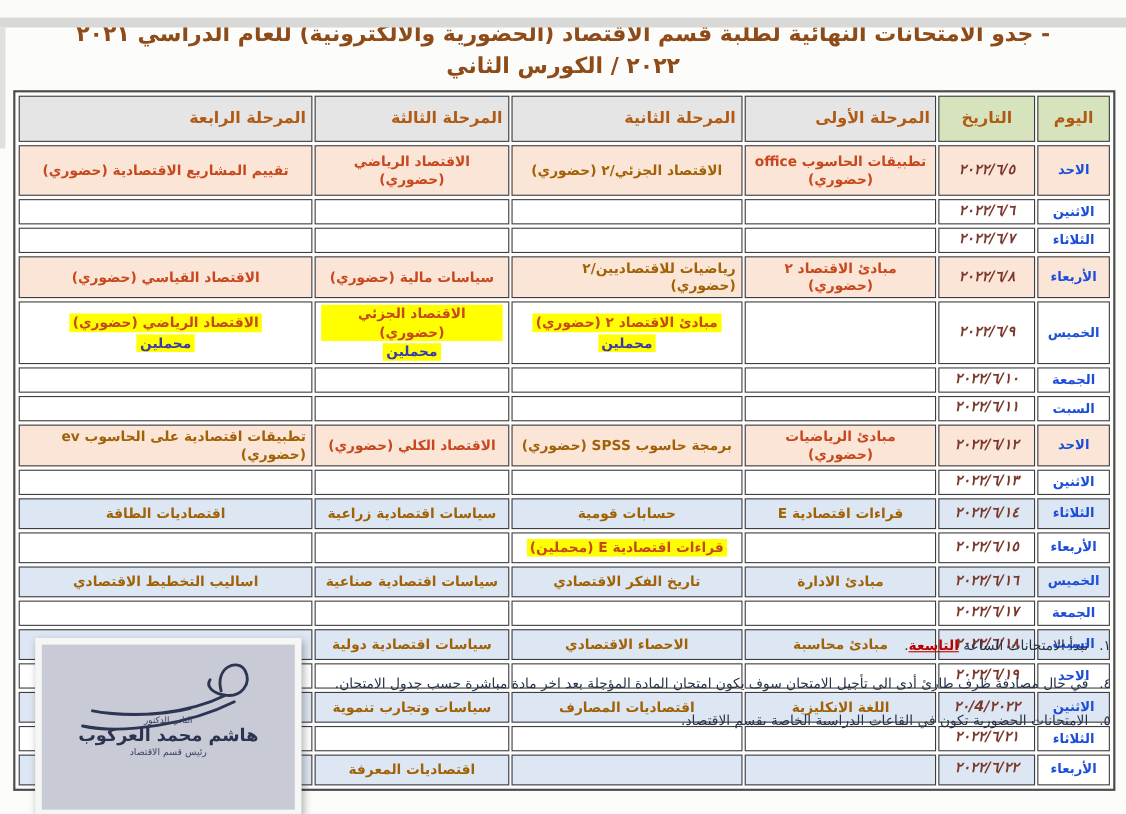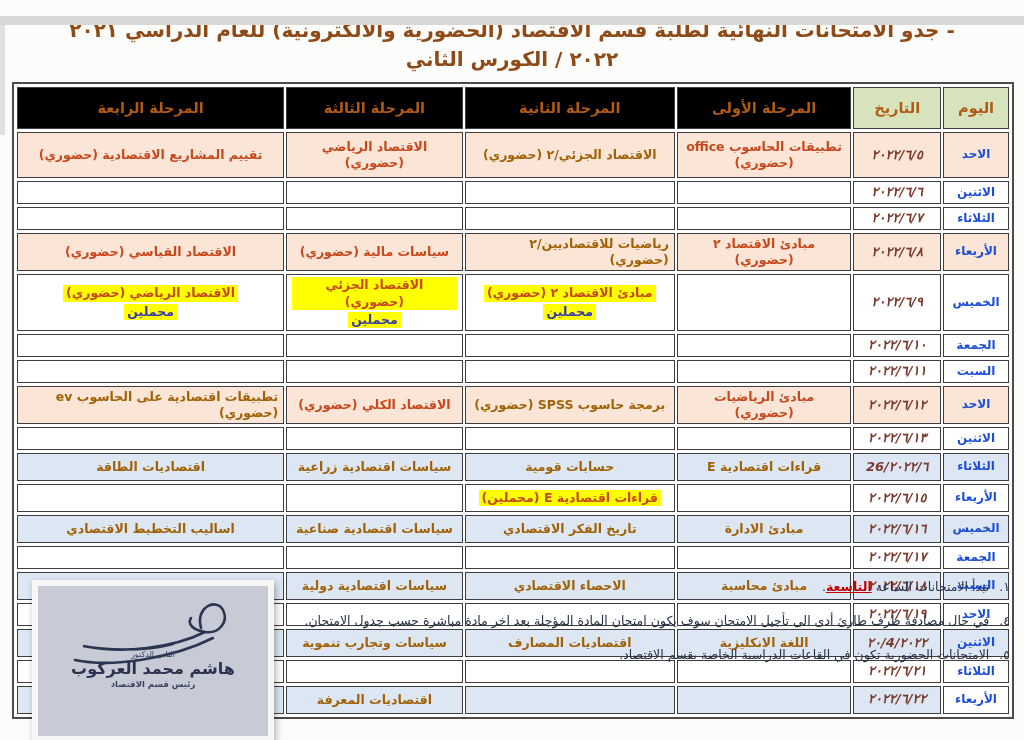--- a/index.html
+++ b/index.html
@@ -15,21 +15,21 @@
   .title{
     margin:16px 10px 8px 10px;text-align:center;
     color:#8e4a17;font-weight:bold;font-size:20px;line-height:1.45;
   }
 
   .table-wrap{margin:4px 10px 0 12px;border:2px solid #4c4c4c;background:#fdfdfc;padding:0px 1px;}
   table{width:100%;border-collapse:separate;border-spacing:2px 3px;direction:rtl;}
   th,td{border:1px solid #3e3e42;padding:2px 5px;vertical-align:middle;}
   th{font-size:14.5px;font-weight:bold;color:#b05a14;height:36px;}
   th.hdr-green{background:#d6e3bc;}
-  th.hdr-blue{background:#000000;}
+  th.hdr-blue{background:#e5e5e5;text-align:right;}
   td{font-size:12.5px;font-weight:bold;text-align:center;line-height:1.3;}
   td.day-cell{color:#1d4ed8;font-size:12px;white-space:nowrap;}
   td.date-cell{color:#79392d;font-size:13px;white-space:nowrap;font-style:italic;}
   tr.row-pink td{background:#fbe5d6;}
   tr.row-white td{background:#ffffff;}
   tr.row-blue td{background:#dde7f3;}
   td.force-white{background:#ffffff !important;}
   tr.row-empty td{height:15px;}
   tr.row-tall td{height:40px;}
   tr.row-mid td{height:22px;}
@@ -42,21 +42,21 @@
   .footer{position:absolute;top:560px;left:0;width:1024px;height:170px;}
   .signature-box{
     position:absolute;left:32px;top:4px;width:230px;height:150px;
     background:#c8cad6;border:6px solid #f6f6f4;
     box-shadow:2px 3px 7px rgba(0,0,0,0.3);
     text-align:center;color:#2b3350;overflow:hidden;
   }
   .sig-svg{display:block;margin:4px auto 0 auto;}
   .sig-pre{font-size:8px;margin-top:-32px;color:#3a4260;}
   .sig-name{font-size:16px;font-weight:bold;color:#2b3350;margin-top:0px;}
-  .sig-title{font-size:8.5px;color:#3a4260;margin-top:1px;font-weight:bold;}
+  .sig-title{font-size:8.5px;color:#3a4260;margin-top:1px;}
 
   .notes{
     position:absolute;right:14px;top:2px;width:710px;
     direction:rtl;text-align:right;color:#273246;
     font-size:12.5px;line-height:1.5;
   }
   .note{margin-bottom:15px;}
   .note-num{display:inline-block;margin-left:10px;}
   .note-red{color:#c00000;text-decoration:underline;font-weight:bold;}
 </style>
@@ -223,21 +223,21 @@
           <tr class="row-white row-empty">
             <td class="day-cell">الاثنين</td>
             <td class="date-cell">٢٠٢٢/٦/١٣</td>
             <td></td>
             <td></td>
             <td></td>
             <td></td>
           </tr>
           <tr class="row-blue row-mid">
             <td class="day-cell">الثلاثاء</td>
-            <td class="date-cell">٢٠٢٢/٦/26</td>
+            <td class="date-cell">٢٠٢٢/٦/١٤</td>
             <td>
               <div class="cell-stack">
                 <span class="txt-navy">قراءات اقتصادية E</span>
               </div>
             </td>
             <td>
               <div class="cell-stack">
                 <span class="txt-navy">حسابات قومية</span>
               </div>
             </td>

